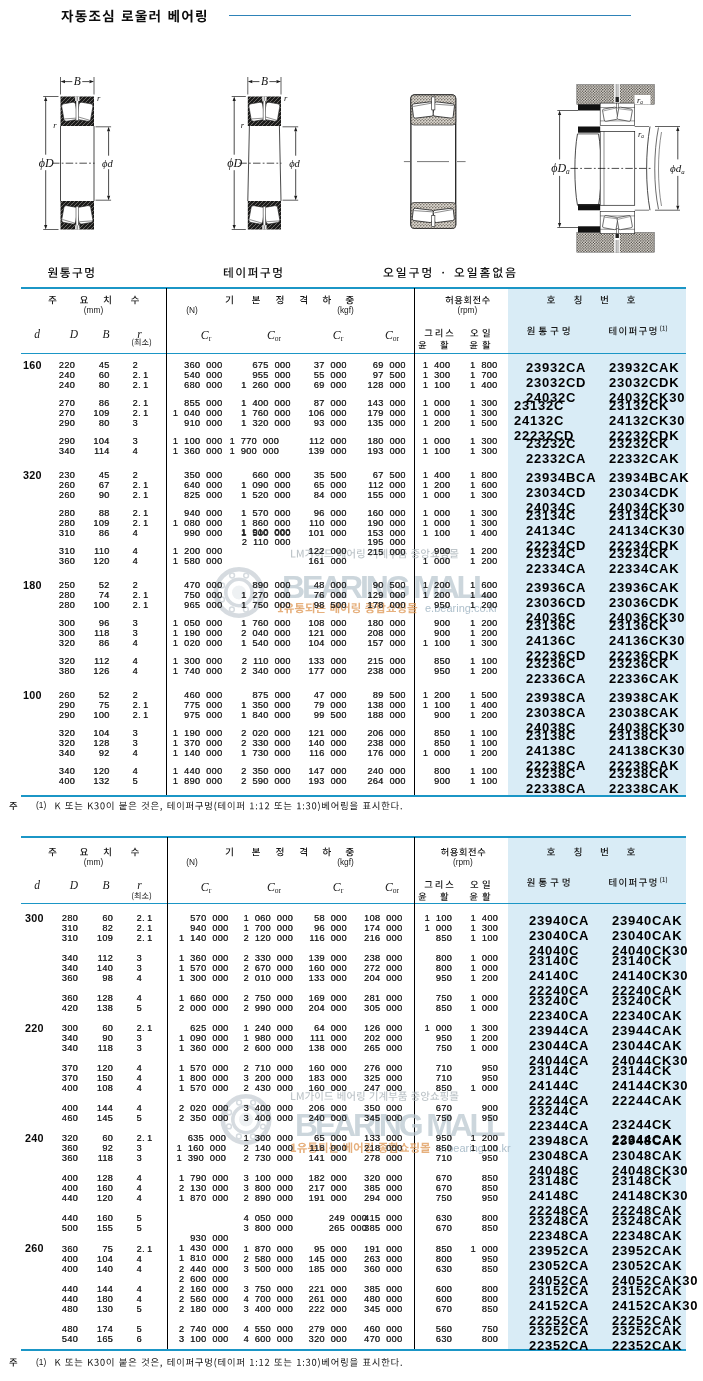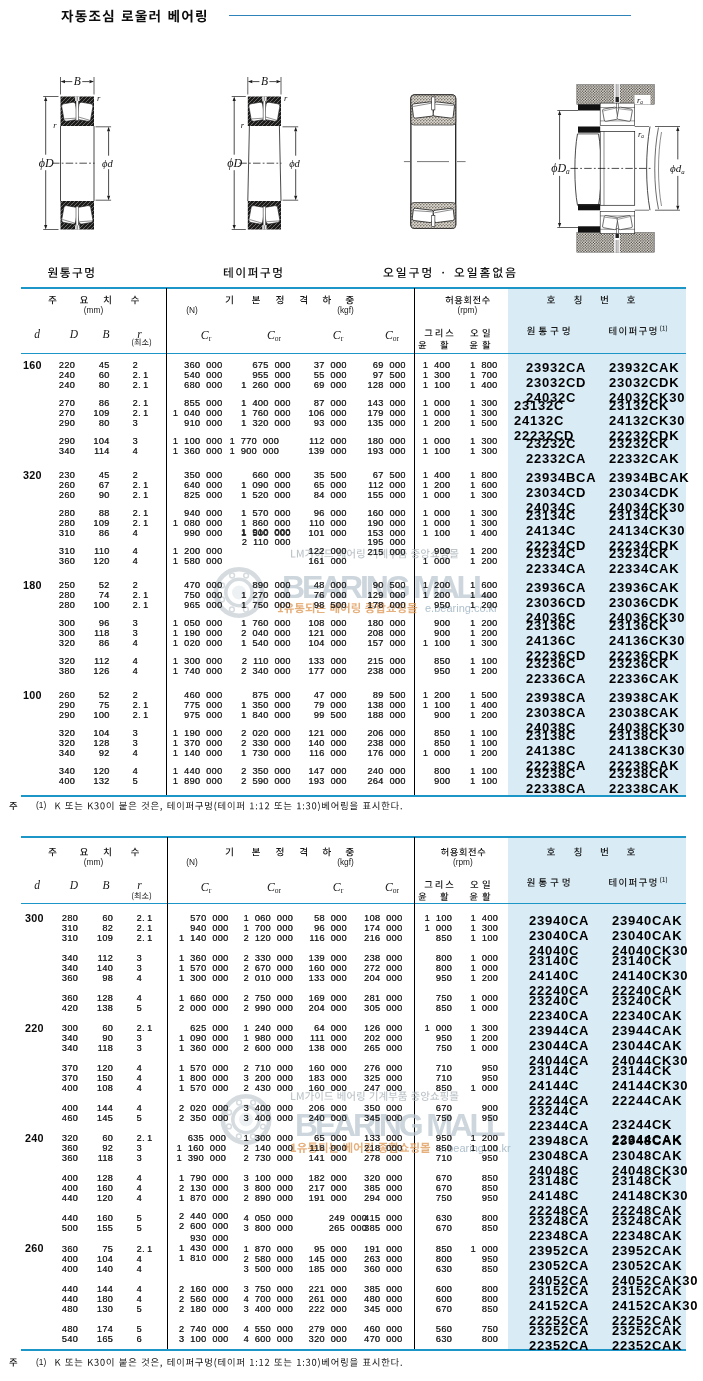--- a/index.html
+++ b/index.html
@@ -620,21 +620,21 @@
 <div class="n" style="right:410px;top:1173.4px">3 100 000<br>3 800 000<br>2 890 000</div>
 <div class="n" style="right:356.2px;top:1173.4px">182 000<br>217 000<br>191 000</div>
 <div class="n" style="right:300.7px;top:1173.4px">320 000<br>385 000<br>294 000</div>
 <div class="n" style="right:251px;top:1173.4px">670<br>670<br>750</div>
 <div class="n" style="right:205px;top:1173.4px">850<br>850<br>950</div>
 <div class="b" style="left:529px;top:1173.2px">23148C<br>24148C<br>22248CA</div>
 <div class="b" style="left:612px;top:1173.2px">23148CK<br>24148CK30<br>22248CAK</div>
 <div class="n" style="right:625px;top:1213.4px">440<br>500</div>
 <div class="n" style="right:590px;top:1213.4px">160<br>155</div>
 <div class="n" style="left:136.5px;top:1213.4px;text-align:left">5<br>5</div>
-<div class="n" style="right:474.6px;top:1211px">2 440 000<br>2 600 000</div>
+<div class="n" style="right:474.6px;top:1264px">2 440 000<br>2 600 000</div>
 <div class="n" style="right:410px;top:1213.4px">4 050 000<br>3 800 000</div>
 <div class="n" style="right:336px;top:1213.4px">249 000<br>265 000</div>
 <div class="n" style="right:300.7px;top:1213.4px">415 000<br>385 000</div>
 <div class="n" style="right:251px;top:1213.4px">630<br>670</div>
 <div class="n" style="right:205px;top:1213.4px">800<br>850</div>
 <div class="b" style="left:529px;top:1213.2px">23248CA<br>22348CA</div>
 <div class="b" style="left:612px;top:1213.2px">23248CAK<br>22348CAK</div>
 
 <div class="dv" style="left:25px;top:1242.4px">260</div>
 <div class="n" style="right:625px;top:1243.6px">360<br>400<br>400</div>

